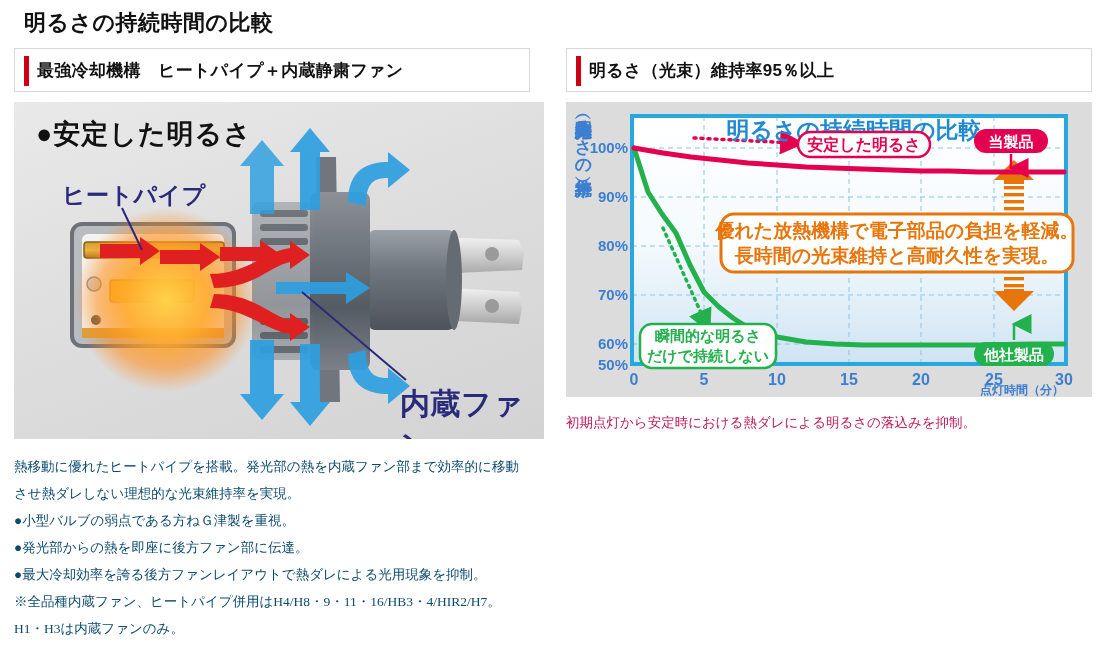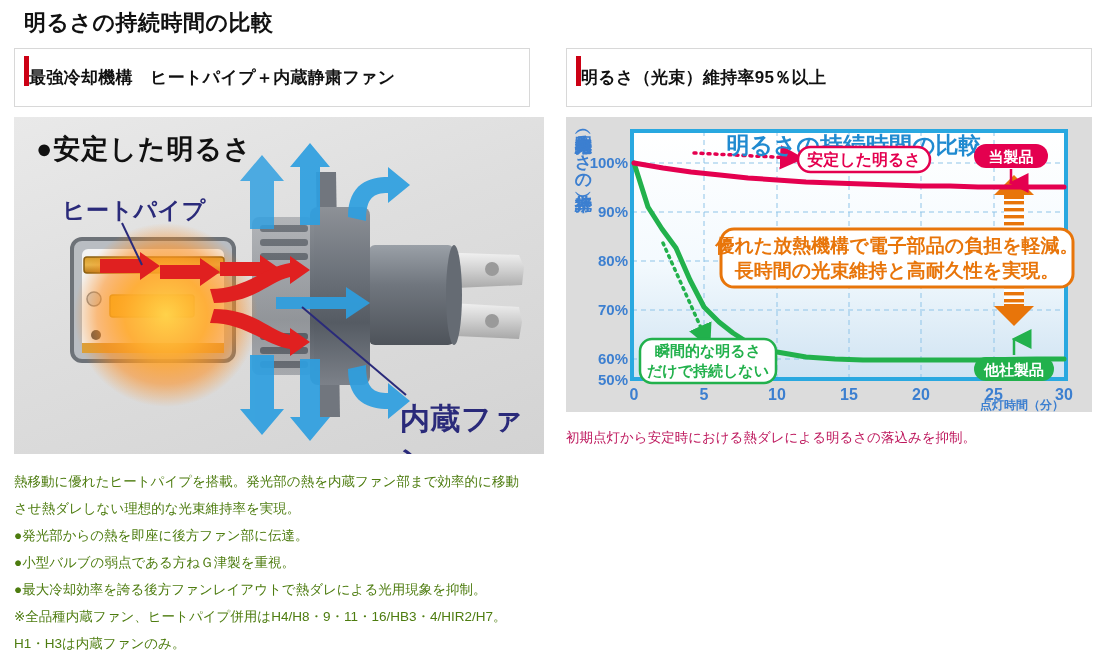--- a/index.html
+++ b/index.html
@@ -20,23 +20,23 @@
 
   
   .col-left{position:absolute;left:14px;top:48px;width:516px;}
   .col-right{position:absolute;left:566px;top:48px;width:526px;}
 
   
   .sec-head{
     position:relative;box-sizing:border-box;
     border:1px solid #d8d8d8;
     background:#ffffff;
-    height:59px;
+    height:44px;
     display:flex;align-items:center;
-    padding-left:14px;
+    padding-left:22px;
   }
   .sec-head::before{
     content:"";position:absolute;left:9px;top:7px;
     width:5px;height:30px;background:#cc0014;
   }
   .sec-head-text{font-size:17px;font-weight:bold;color:#111;letter-spacing:.3px;}
 
   
   .bulb-panel{
     position:relative;margin-top:10px;width:530px;height:337px;
@@ -52,21 +52,21 @@
     font-size:23px;font-weight:bold;color:#2a2a7a;letter-spacing:.5px;
   }
   .lbl-fan{
     position:absolute;left:386px;top:282px;
     font-size:30px;font-weight:bold;color:#2a2a7a;letter-spacing:.5px;
   }
 
   
   .body-copy{
     margin-top:14px;width:516px;
-    font-size:13.5px;line-height:2.0;color:#4d7c0f;
+    font-size:13.5px;line-height:2.0;color:#0c4a6e;font-family:Liberation Serif, serif;
   }
   .body-copy p{margin:0;}
 
   
   .chart-wrap{
     position:relative;margin-top:10px;width:526px;height:295px;
     background:#dcdcdc;
   }
   .chart-ylabel{
     position:absolute;left:4px;top:6px;height:280px;width:26px;
@@ -186,22 +186,22 @@
         <line x1="288" y1="190" x2="392" y2="278" stroke="#2a2a7a" stroke-width="2"></line>
       </svg>
 
       <div class="bulb-title">●安定した明るさ</div>
       <div class="lbl-heatpipe">ヒートパイプ</div>
       <div class="lbl-fan">内蔵ファン</div>
     </div>
 
     <div class="body-copy">
       <p>熱移動に優れたヒートパイプを搭載。発光部の熱を内蔵ファン部まで効率的に移動させ熱ダレしない理想的な光束維持率を実現。</p>
+      <p>●小型バルブの弱点である方ねＧ津製を重視。</p>
       <p>●発光部からの熱を即座に後方ファン部に伝達。</p>
-      <p>●小型バルブの弱点である方ねＧ津製を重視。</p>
       <p>●最大冷却効率を誇る後方ファンレイアウトで熱ダレによる光用現象を抑制。</p>
       <p>※全品種内蔵ファン、ヒートパイプ併用はH4/H8・9・11・16/HB3・4/HIR2/H7。H1・H3は内蔵ファンのみ。</p>
     </div>
   </div>
 
   <div class="col-right">
 
     <div class="sec-head">
       <span class="sec-head-text">明るさ（光束）維持率95％以上</span>
     </div>

